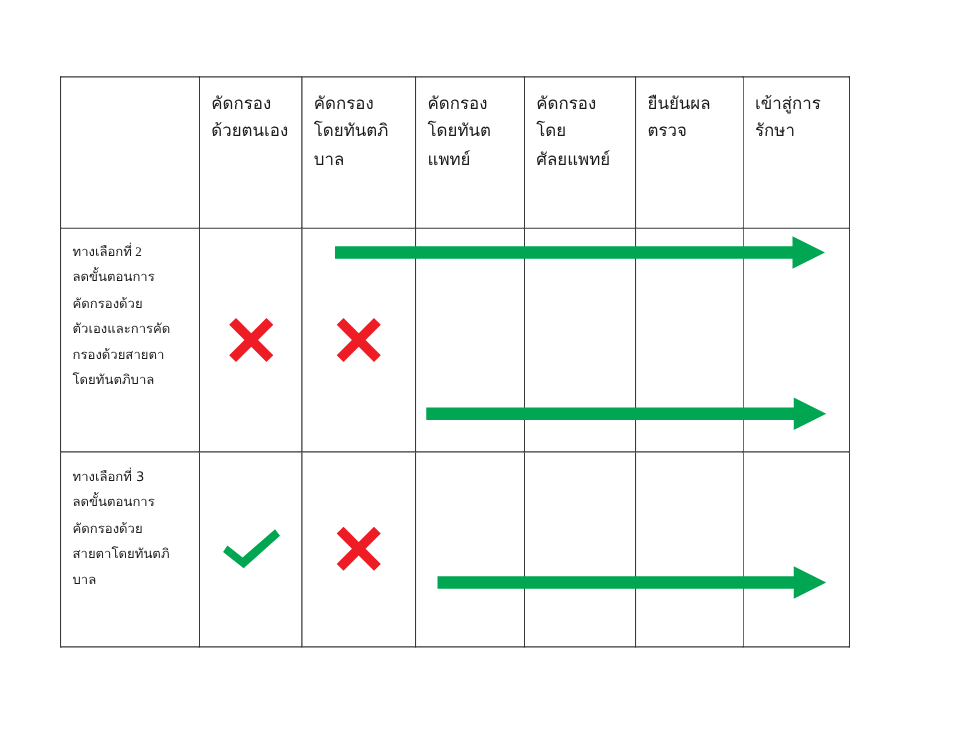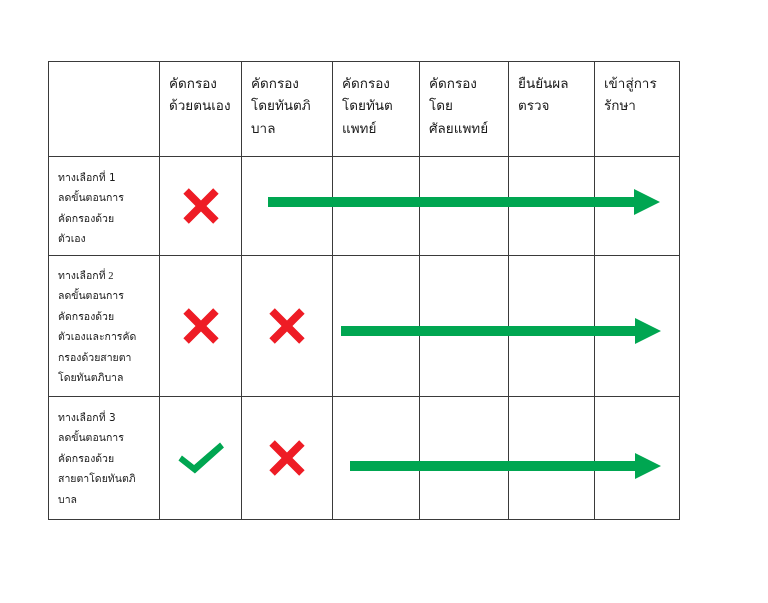--- a/index.html
+++ b/index.html
@@ -159,41 +159,20 @@
 
           <td class="colhead">
             <div class="colhead-text">ยืนยันผล<br>ตรวจ</div>
           </td>
 
           <td class="colhead">
             <div class="colhead-text">เข้าสู่การ<br>รักษา</div>
           </td>
         </tr>
 
-        <tr class="r-1">
-          <td class="rowhead">
-            <div class="rowhead-text">ทางเลือกที่ 1<br>ลดขั้นตอนการ<br>คัดกรองด้วย<br>ตัวเอง</div>
-          </td>
-
-          <td class="mark-cell">
-            <div class="mark-wrap">
-              <span class="mark-cross">
-                <svg width="42" height="42" viewBox="0 0 100 100" aria-hidden="true">
-                  <path d="M21 8 L50 37 L79 8 L92 21 L63 50 L92 79 L79 92 L50 63 L21 92 L8 79 L37 50 L8 21 Z" fill="#ee1c25"></path>
-                </svg>
-              </span>
-            </div>
-          </td>
-
-          <td class="mark-cell"></td>
-          <td class="mark-cell"></td>
-          <td class="mark-cell"></td>
-          <td class="mark-cell"></td>
-          <td class="mark-cell"></td>
-        </tr>
 
         <tr class="r-2">
           <td class="rowhead">
             <div class="rowhead-text">ทางเลือกที่ 2<br>ลดขั้นตอนการ<br>คัดกรองด้วย<br>ตัวเองและการคัด<br>กรองด้วยสายตา<br>โดยทันตภิบาล</div>
           </td>
 
           <td class="mark-cell">
             <div class="mark-wrap">
               <span class="mark-cross">
                 <svg width="42" height="42" viewBox="0 0 100 100" aria-hidden="true">

